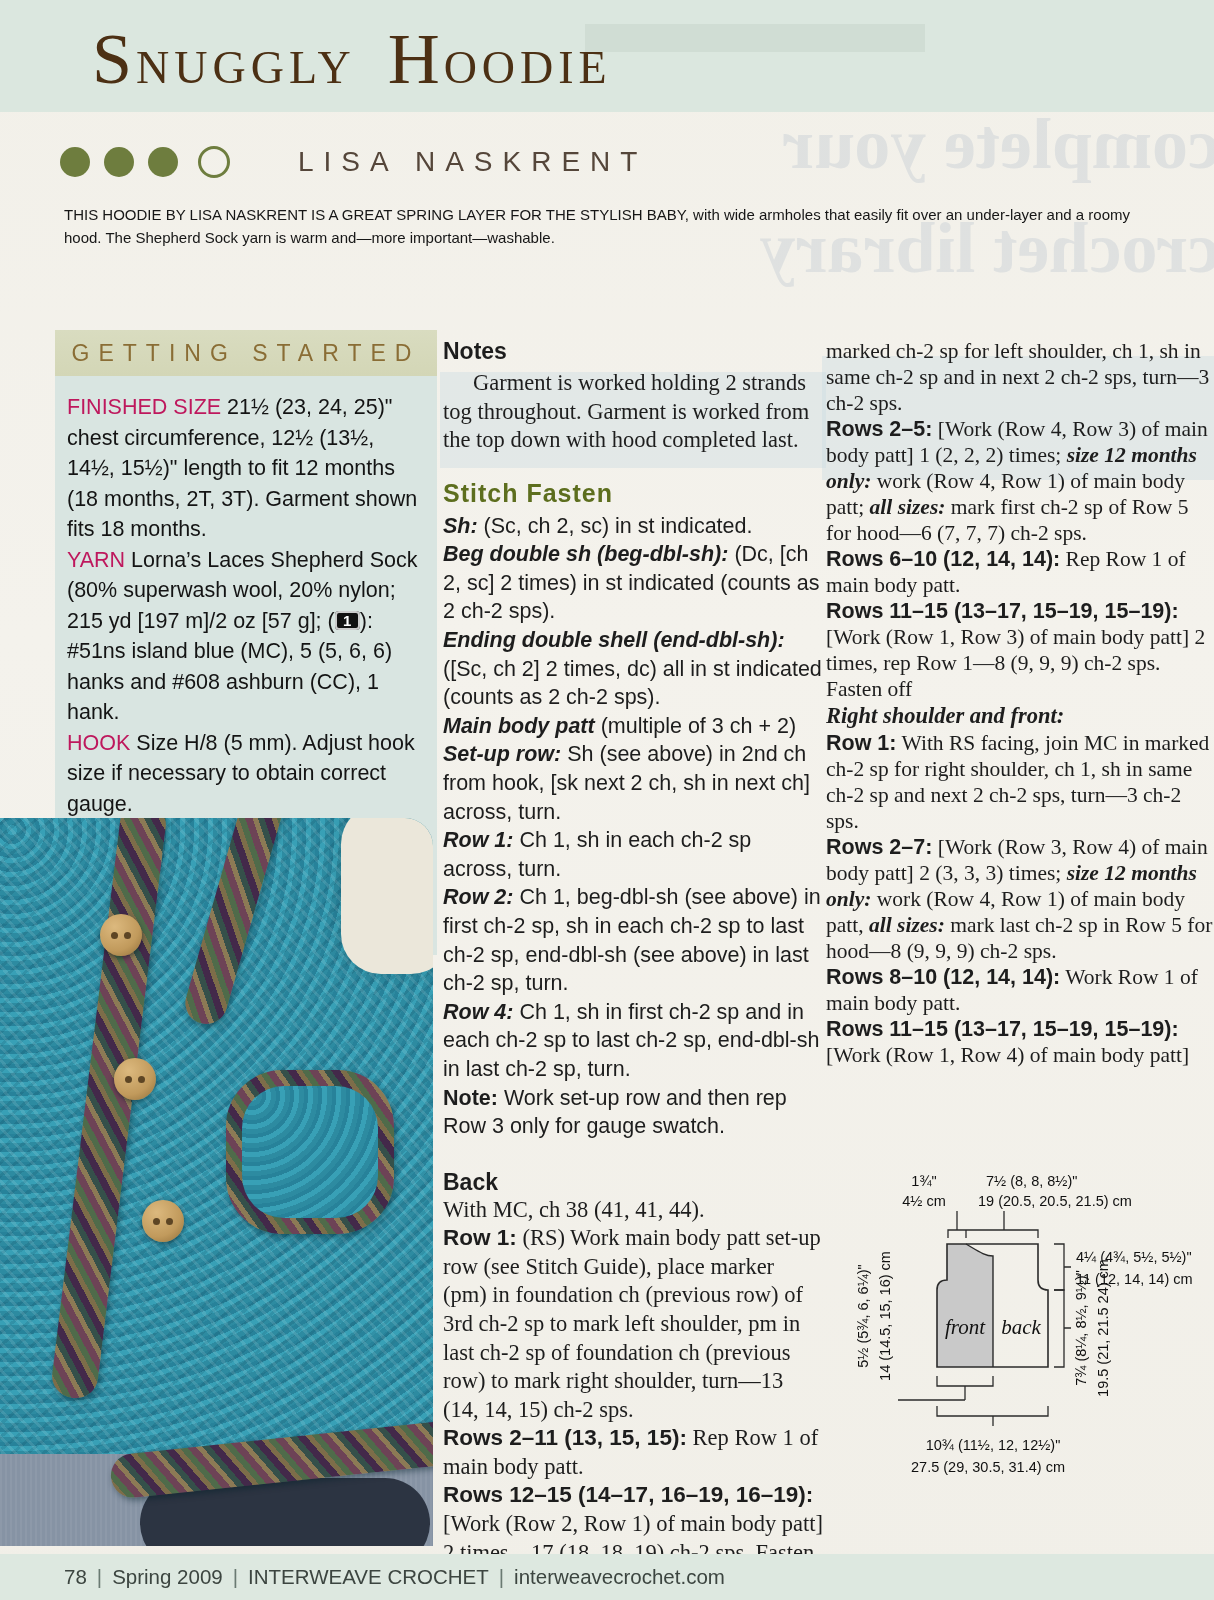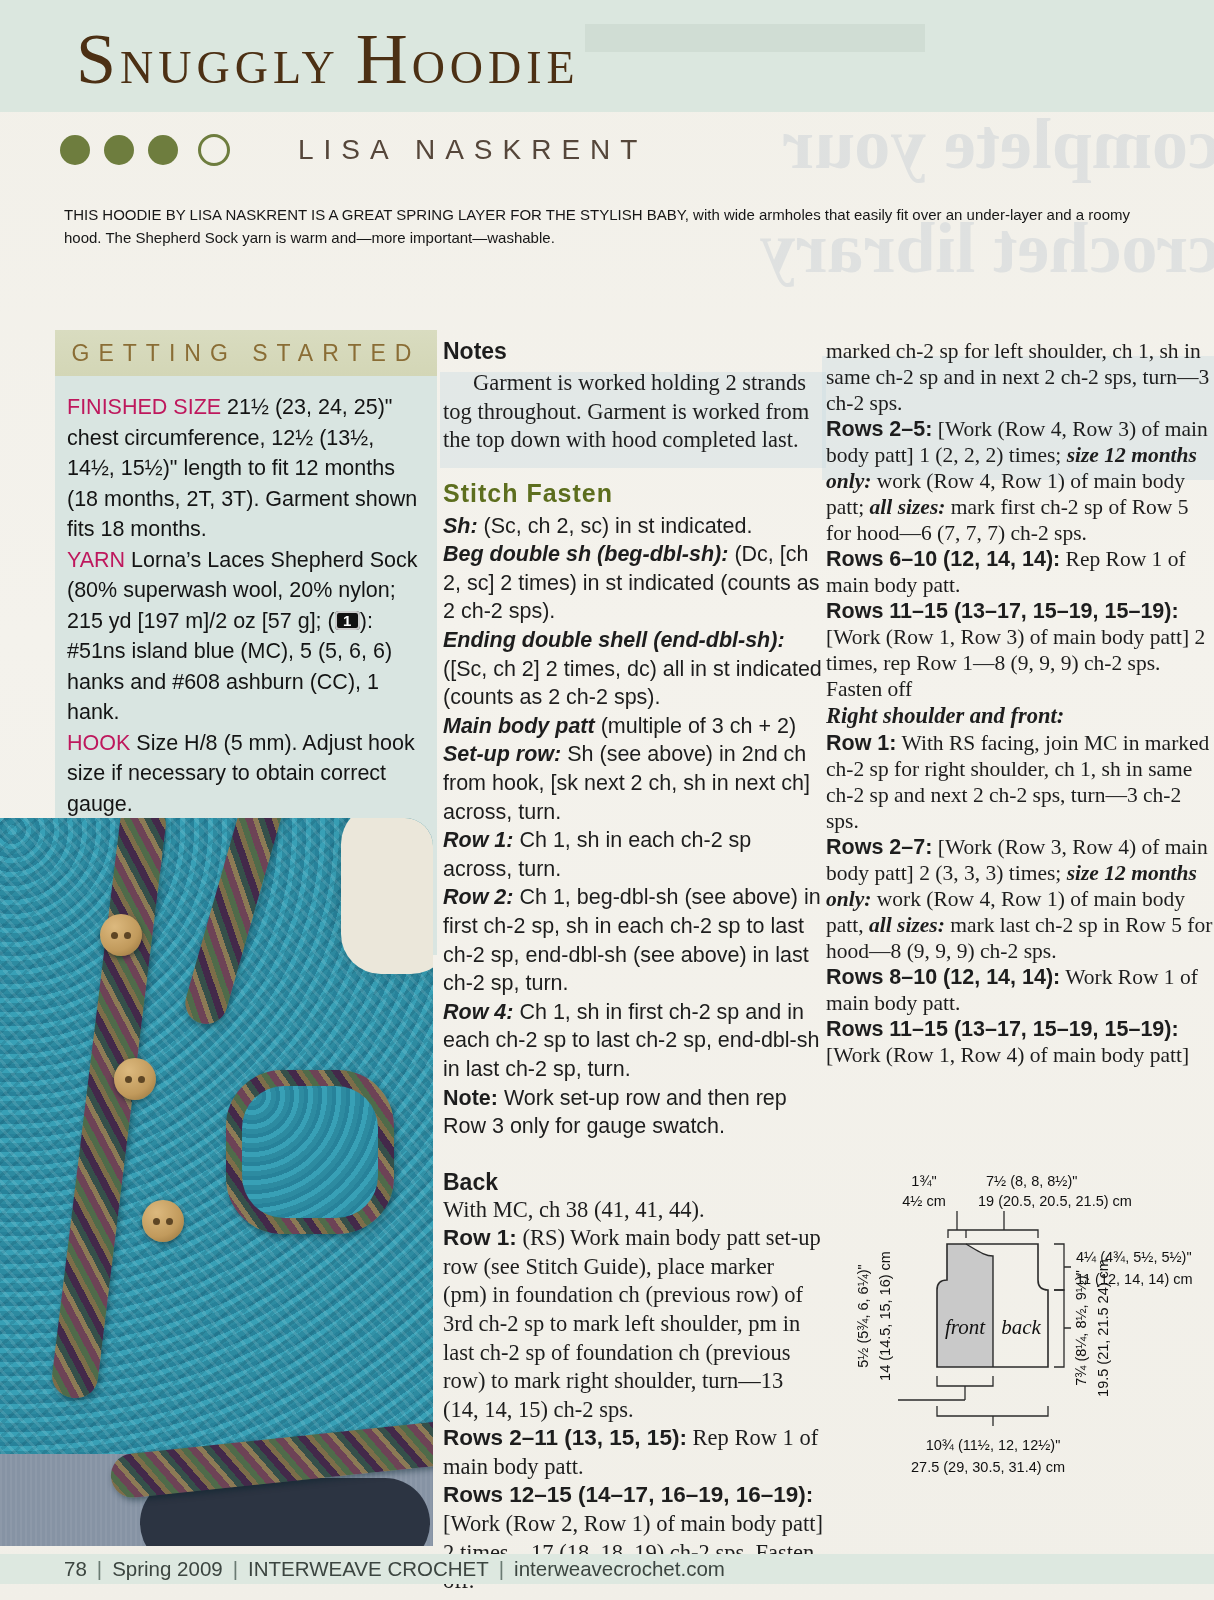--- a/index.html
+++ b/index.html
@@ -6,23 +6,23 @@
   .page{position:relative;width:1214px;height:1600px;margin:0 auto;overflow:hidden;
         background:linear-gradient(180deg,#f2f0e9 0%,#f4f2ec 40%,#f1efe8 100%);
         font-family:"Liberation Sans",sans-serif;color:#1d1d1d;}
   
   .top-band{position:absolute;left:0;top:0;width:1214px;height:112px;background:#dbe7df;}
   .band2{position:absolute;left:585px;top:24px;width:340px;height:28px;background:rgba(198,214,203,.55);}
   .ghost{position:absolute;right:-6px;top:92px;width:470px;transform:scaleX(-1);
          font-family:"Liberation Serif",serif;font-weight:bold;font-size:72px;line-height:1.45;
          color:rgba(125,148,180,.17);pointer-events:none;white-space:nowrap;}
   .title{position:absolute;left:76px;top:18px;font-family:"Liberation Serif",serif;color:#4c3014;white-space:nowrap;}
-  .tw{display:inline-block;text-transform:uppercase;font-size:46px;letter-spacing:5px;margin-right:16px;}
+  .tw{display:inline-block;text-transform:uppercase;font-size:46px;letter-spacing:5px;margin-right:16px;margin-left:16px;}
   .tw::first-letter{font-size:72px;letter-spacing:4px;}
-  .byline{position:absolute;left:60px;top:128px;height:44px;display:flex;align-items:center;}
+  .byline{position:absolute;left:60px;top:140px;height:44px;display:flex;align-items:center;}
   .dot{width:30px;height:30px;border-radius:50%;background:#6e7d3e;margin-right:14px;}
   .dot.open{background:transparent;border:3px solid #6e7d3e;width:26px;height:26px;margin-left:6px;}
   .author{margin-left:54px;font-size:28px;letter-spacing:10px;color:#55463a;}
   .intro{position:absolute;left:64px;top:204px;width:1106px;font-size:15px;line-height:1.5;color:#161616;}
   
   .gs{position:absolute;left:55px;top:330px;width:382px;}
   .gs-head{height:46px;background:linear-gradient(180deg,#d9dcc0,#d3d6b6);display:flex;align-items:center;justify-content:center;
            font-size:23px;letter-spacing:9px;color:#8a6d35;}
   .gs-body{background:#d9e5e1;padding:16px 18px 14px 12px;font-size:21.5px;line-height:1.42;color:#141414;}
   .gs-body p{margin:0;}
@@ -67,21 +67,21 @@
   .rl{font-family:"Liberation Sans",sans-serif;font-weight:bold;font-style:normal;}
   .term{font-weight:bold;font-style:italic;}
   .emsz{font-family:"Liberation Serif",serif;font-weight:bold;font-style:italic;}
   .subhead{font-family:"Liberation Serif",serif;font-weight:bold;font-style:italic;font-size:22.5px;line-height:1.25;margin:0;}
   .mt1{margin-top:26px;} .mt2{margin-top:28px;}
   
   .schematic{position:absolute;left:838px;top:1148px;width:376px;height:348px;}
   .schematic text{font-family:"Liberation Sans",sans-serif;font-size:14.5px;fill:#111;}
   .schematic .it{font-style:italic;font-family:"Liberation Serif",serif;font-size:21px;}
   
-  .footer{position:absolute;left:0;top:1554px;width:1214px;height:30px;background:#dde8e0;
+  .footer{position:absolute;left:0;top:1554px;width:1214px;height:46px;background:#dde8e0;
           display:flex;align-items:center;font-size:20.5px;color:#3c4540;}
   .footer .seg{margin:0 10px;} .footer .seg:first-child{margin-left:64px;}
   .footer .bar{color:#6a7a72;}
 </style>
 </head>
 <body>
 
 <div class="page">
 
   <div class="top-band"></div>

